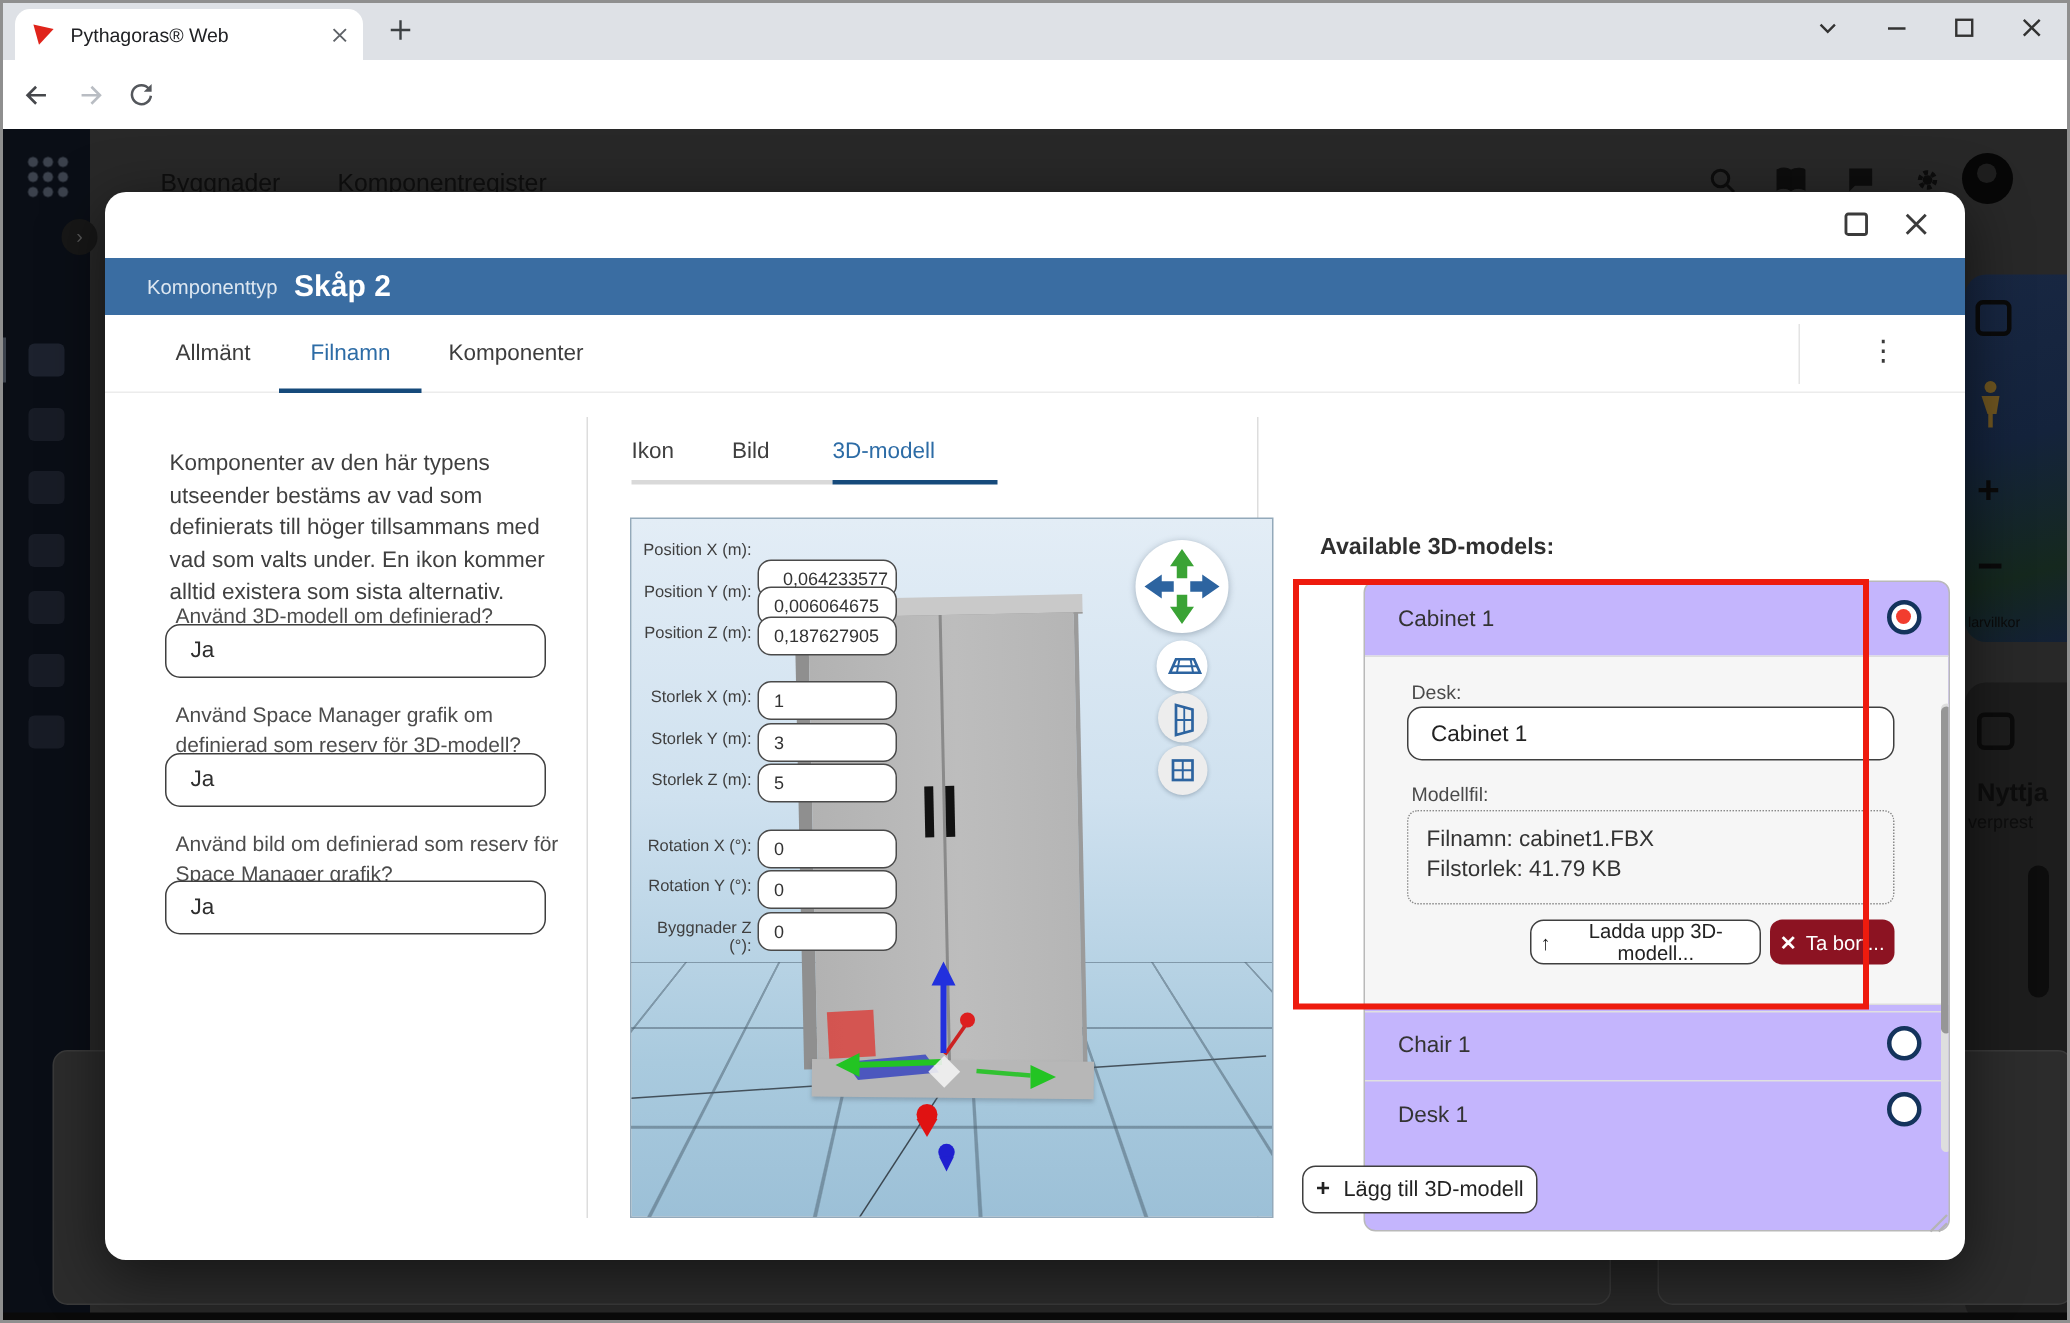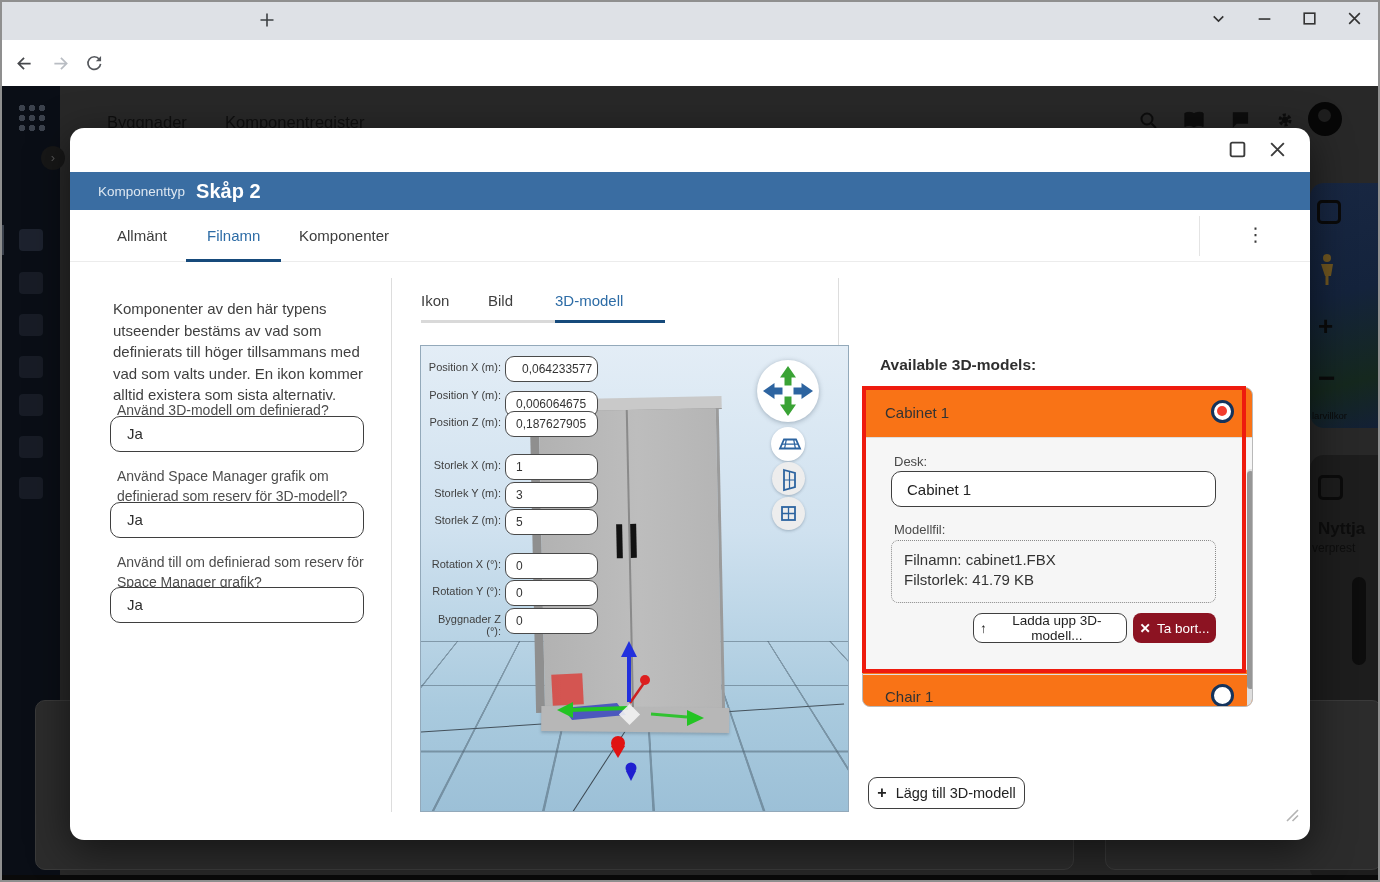--- a/index.html
+++ b/index.html
@@ -99,21 +99,21 @@
   .vrow-input{left:84px;width:93px;height:26px;border:1px solid #4a4a4a;border-radius:9px;background:#fff;
      box-sizing:border-box;font-size:12px;color:#333;padding:0 0 0 10px;font-family:"Liberation Sans",sans-serif}
   .ctl-big{left:336px;top:14px;width:62px;height:62px;border-radius:50%;background:#fff;
      box-shadow:0 1px 5px rgba(40,60,80,.35)}
   .ctl-sm{width:33px;height:33px;border-radius:50%;background:#ededed;box-shadow:0 1px 3px rgba(40,60,80,.3);
      display:flex;align-items:center;justify-content:center}
   .ctl-sm.on{background:#fff}
 
   
   .mp-title{left:810px;top:228px;font-size:15.5px;font-weight:700;color:#2f2f2f}
-  .mlist{left:792px;top:259px;width:391px;height:320px;background:#f97316;border:1px solid #b9b9b9;
+  .mlist{left:839px;top:259px;width:391px;height:434px;background:#c4b5fd;border:1px solid #b9b9b9;
      border-radius:8px;box-sizing:border-box;overflow:hidden}
   .mrow-name{font-size:15px;color:#333}
   .radio{width:23px;height:23px;border:3.5px solid #14335c;border-radius:50%;background:#fff;box-sizing:border-box}
   .radio.sel:after{content:"";position:absolute;left:3px;top:3px;width:10px;height:10px;border-radius:50%;background:#f23d2e}
   .mbody{left:0;top:49px;width:100%;height:233px;background:#f6f6f6;border-top:1px solid #ddd;
      border-bottom:1px solid #ddd;box-sizing:border-box}
   .small-label{font-size:13px;color:#4a4a4a}
   .name-input{left:28px;top:33px;width:325px;height:36px;border:1.5px solid #3f3f3f;border-radius:10px;
      background:#fff;box-sizing:border-box;font-size:15px;color:#222;padding-left:15px;font-family:"Liberation Sans",sans-serif}
   .dotted{left:28px;top:102px;width:325px;height:63px;border:1.5px dotted #8a8a8a;border-radius:7px;
@@ -127,20 +127,29 @@
   .scrollthumb{left:384px;top:83px;width:7px;height:218px;background:#969696;border-radius:4px}
   .redbox{left:792px;top:258px;width:384px;height:287px;border:4px solid #ee1b0e;box-sizing:border-box;
      z-index:12;pointer-events:none}
   .addbtn{left:798px;top:649px;width:157px;height:32px}
   .frame{left:0;top:0;width:1380px;height:882px;border:2px solid #8f8f8f;box-sizing:border-box;z-index:999;pointer-events:none}
 </style>
 </head>
 <body>
 
 <div class="abs tabstrip">
+  <div class="abs btab">
+    <svg width="18" height="18" viewBox="0 0 24 24">
+        <polygon points="3,3 21,7 8,21" fill="#e0241b"></polygon>
+      </svg>
+    <span class="btab-title">Pythagoras® Web</span>
+    <svg width="11" height="11" viewBox="0 0 12 12">
+        <path d="M1.5 1.5l9 9M10.5 1.5l-9 9" stroke="#5f6368" stroke-width="1.4"></path>
+      </svg>
+  </div>
   <svg class="abs newtab" width="18" height="18" viewBox="0 0 18 18">
       <path d="M9 2.5v13M2.5 9h13" stroke="#3c4043" stroke-width="1.6"></path>
     </svg>
   <svg class="abs winctl" style="left:1210px" width="17" height="17" viewBox="0 0 16 16">
       <path d="M3.5 6l4.5 4.5L12.5 6" fill="none" stroke="#333" stroke-width="1.5"></path>
     </svg>
   <svg class="abs winctl" style="left:1256px" width="17" height="17" viewBox="0 0 16 16">
       <path d="M2.5 8.5h11" stroke="#333" stroke-width="1.5"></path>
     </svg>
   <svg class="abs winctl" style="left:1301px" width="17" height="17" viewBox="0 0 16 16">
@@ -266,21 +275,21 @@
     <span class="abs mtab" style="left:208px">Komponenter</span>
   </div>
   <div class="abs tb-divider"></div>
   <div class="abs kebab">⋮</div>
 
   <p class="abs desc">Komponenter av den här typens utseender bestäms av vad som definierats till höger tillsammans med vad som valts under. En ikon kommer alltid existera som sista alternativ.</p>
   <span class="abs flabel" style="top:272px">Använd 3D-modell om definierad?</span>
   <div class="abs fbox" style="top:288px">Ja</div>
   <span class="abs flabel" style="top:338px">Använd Space Manager grafik om definierad som reserv för 3D-modell?</span>
   <div class="abs fbox" style="top:374px">Ja</div>
-  <span class="abs flabel" style="top:424px">Använd till om definierad som reserv för Space Manager grafik?</span>
+  <span class="abs flabel" style="top:424px">Använd bild om definierad som reserv för Space Manager grafik?</span>
   <div class="abs fbox" style="top:459px">Ja</div>
 
   <div class="abs vdiv" style="left:321px"></div>
   <div class="abs vdiv" style="left:768px"></div>
 
   <div class="abs itabs">
     <span class="itab" style="width:67px">Ikon</span>
     <span class="itab" style="width:67px">Bild</span>
     <span class="itab act" style="width:110px">3D-modell</span>
   </div>
@@ -310,21 +319,21 @@
       <polygon points="283,372 266,364 266,380" fill="#23c423"></polygon>
       <line x1="230" y1="368" x2="266" y2="371" stroke="#23c423" stroke-width="3" opacity=".9"></line>
       <rect x="201" y="361" width="15" height="15" fill="#f2f2f2" opacity="0.9" transform="rotate(45 208.5 368.5)"></rect>
       <circle cx="197" cy="397" r="7" fill="#e01212"></circle>
         <polygon points="190,400 204,400 197,412" fill="#e01212"></polygon>
       <circle cx="210" cy="422" r="5.5" fill="#1f1fd0"></circle>
         <polygon points="205,425 215,425 210,435" fill="#1f1fd0"></polygon>
     </svg>
 
     <span class="abs vrow-label" style="top:15px">Position X (m):</span>
-    <input class="abs vrow-input" style="top: 10px; padding-left: 16px;" readonly="" value="0,064233577">
+    <input class="abs vrow-input" style="top: 27px; padding-left: 16px;" readonly="" value="0,064233577">
     <span class="abs vrow-label" style="top:43px">Position Y (m):</span>
     <input class="abs vrow-input" style="top: 45px;" readonly="" value="0,006064675">
     <span class="abs vrow-label" style="top:70px">Position Z (m):</span>
     <input class="abs vrow-input" style="top: 65px;" readonly="" value="0,187627905">
     <span class="abs vrow-label" style="top:113px">Storlek X (m):</span>
     <input class="abs vrow-input" style="top: 108px;" readonly="" value="1">
     <span class="abs vrow-label" style="top:141px">Storlek Y (m):</span>
     <input class="abs vrow-input" style="top: 136px;" readonly="" value="3">
     <span class="abs vrow-label" style="top:168px">Storlek Z (m):</span>
     <input class="abs vrow-input" style="top: 163px;" readonly="" value="5">

